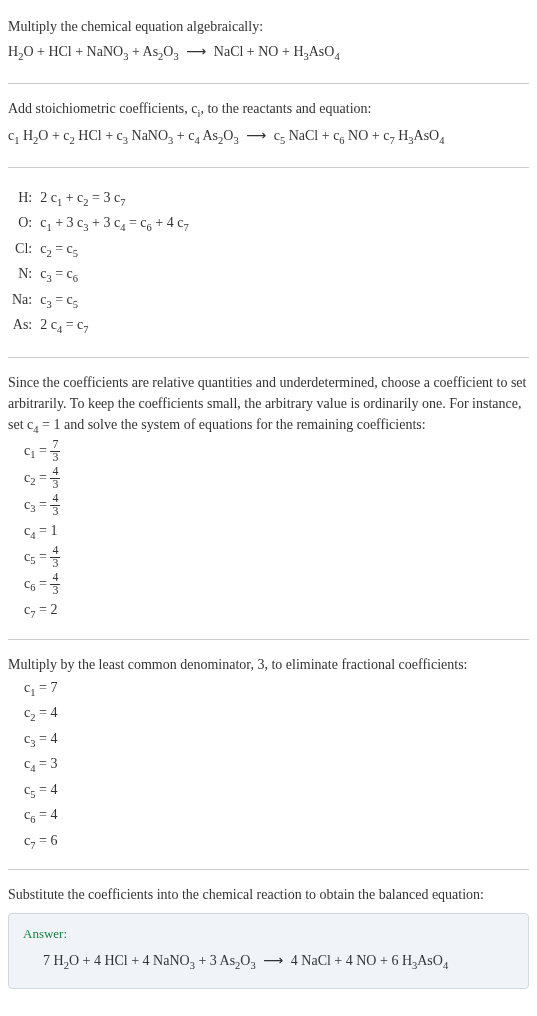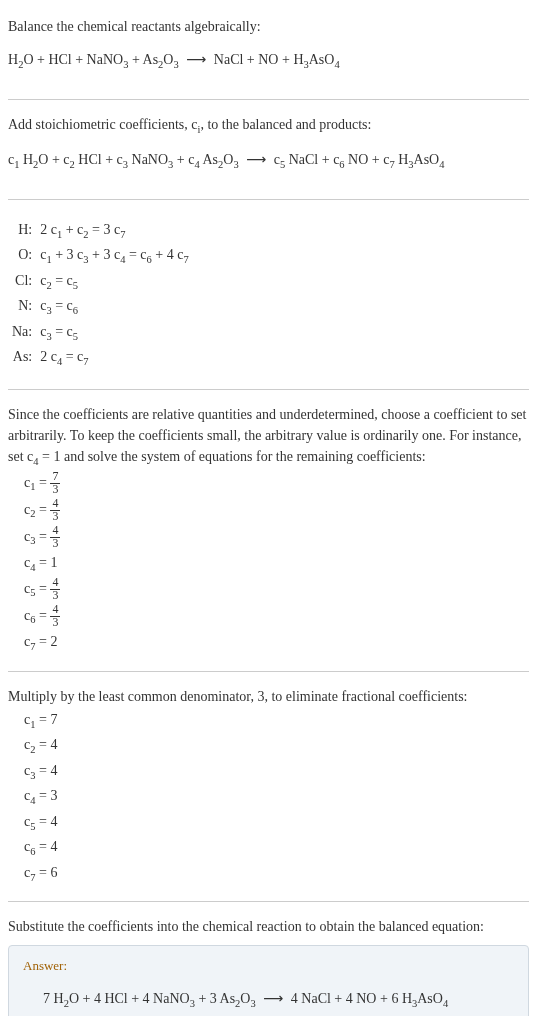--- a/index.html
+++ b/index.html
@@ -15,21 +15,21 @@
     .section {
       padding: 8px 0;
     }
     hr {
       border: none;
       border-top: 1px solid #ccc;
       margin: 6px 0;
     }
     .formula {
       font-family: Georgia, serif;
-      margin: 12px 0;
+      margin: 4px 0;
     }
     sub {
       font-size: 0.75em;
       vertical-align: sub;
     }
     .italic {
     }
     .arrow {
       margin: 0 4px;
     }
@@ -63,47 +63,47 @@
     }
     .answer-box {
       background: #f0f4f8;
       border: 1px solid #d0d8e0;
       border-radius: 4px;
       padding: 10px 14px;
       margin-top: 8px;
     }
     .answer-label {
       font-size: 13px;
-      color: #a16207;
+      color: #15803d;
       margin-bottom: 6px;
     }
     .answer-eq {
       padding-left: 20px;
     }
     .coef-line {
       margin: 2px 16px;
     }
   </style>
 </head>
 <body>
 
 <div class="section">
-  <div>Balance the chemical reactants algebraically:</div>
+  <div>Multiply the chemical equation algebraically:</div>
   <div class="formula">
     <span>H<sub>2</sub>O + HCl + NaNO<sub>3</sub> + As<sub>2</sub>O<sub>3</sub></span>
     <span class="arrow">⟶</span>
     <span>NaCl + NO + H<sub>3</sub>AsO<sub>4</sub></span>
   </div>
 </div>
 
 <hr>
 
 <div class="section">
   <div>
-    <span>Add stoichiometric coefficients, </span><span class="italic">c<sub>i</sub></span><span>, to the balanced and products:</span>
+    <span>Add stoichiometric coefficients, </span><span class="italic">c<sub>i</sub></span><span>, to the reactants and equation:</span>
   </div>
   <div class="formula">
     <span><span class="italic">c</span><sub>1</sub> H<sub>2</sub>O + <span class="italic">c</span><sub>2</sub> HCl + <span class="italic">c</span><sub>3</sub> NaNO<sub>3</sub> + <span class="italic">c</span><sub>4</sub> As<sub>2</sub>O<sub>3</sub></span>
     <span class="arrow">⟶</span>
     <span><span class="italic">c</span><sub>5</sub> NaCl + <span class="italic">c</span><sub>6</sub> NO + <span class="italic">c</span><sub>7</sub> H<sub>3</sub>AsO<sub>4</sub></span>
   </div>
 </div>
 
 <hr>
 

